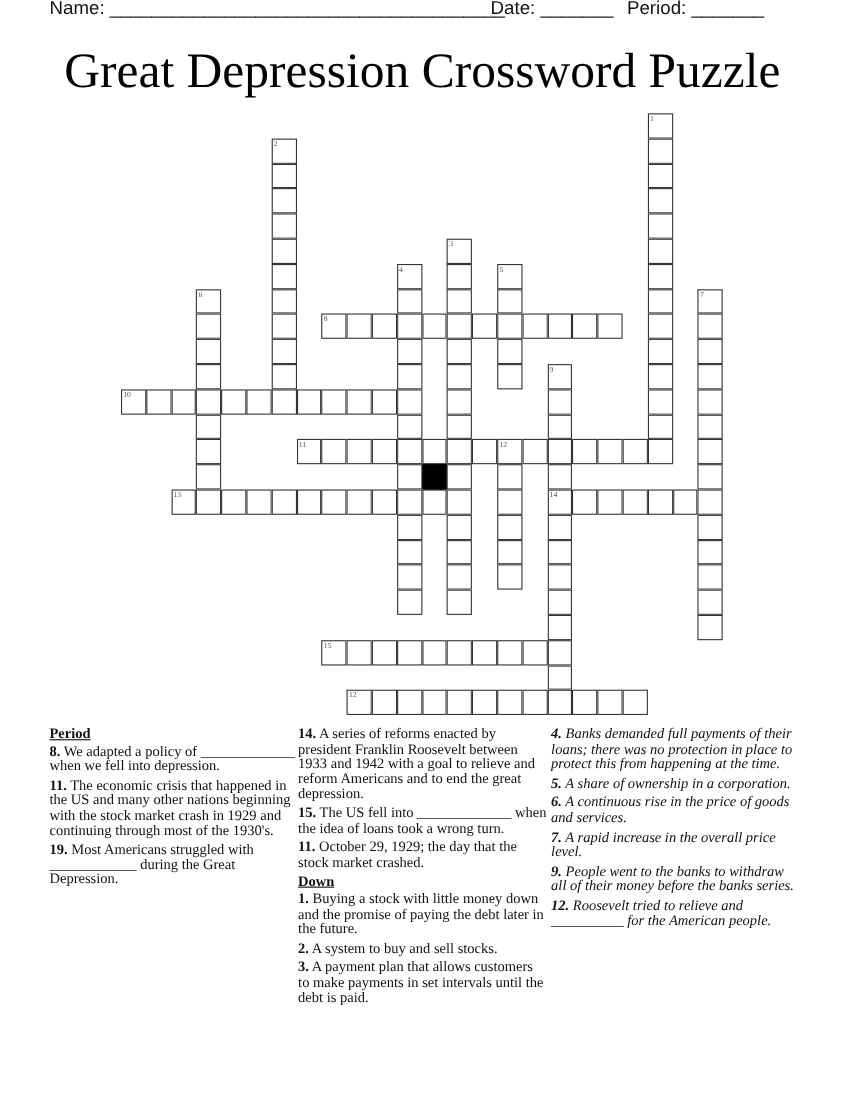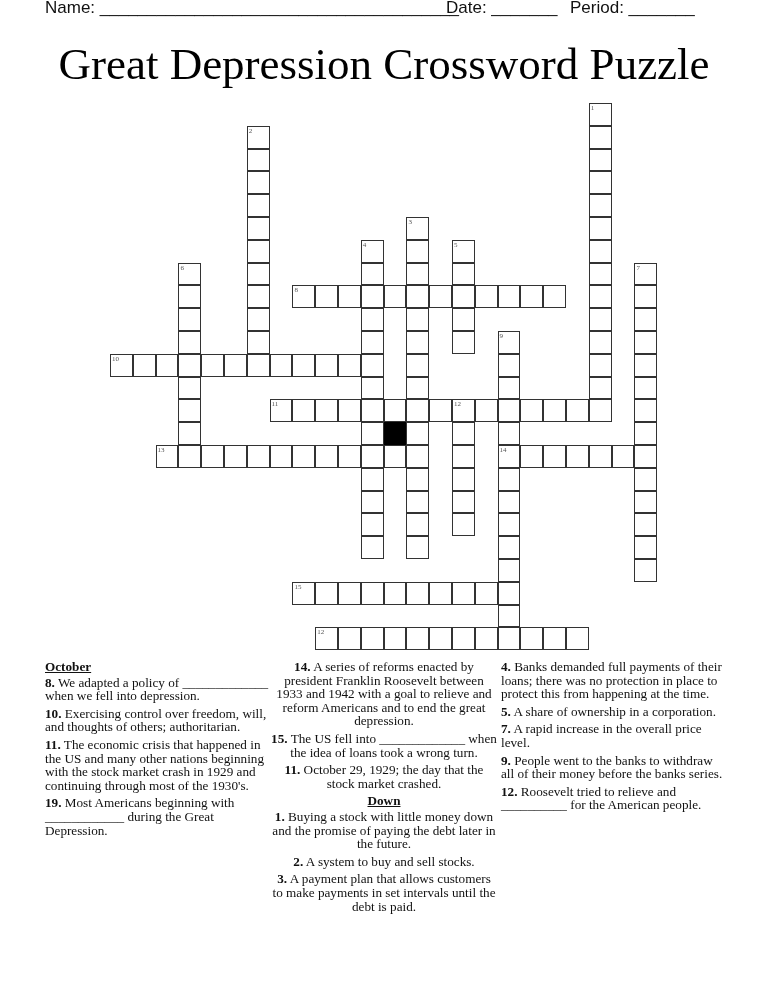--- a/index.html
+++ b/index.html
@@ -8,22 +8,22 @@
   .title { position:absolute; top:38px; left:0; width:768px; text-align:center; font-family:"Liberation Serif", serif; font-size:45px; color:#000; }
   #grid { position:absolute; left:0; top:0; width:768px; height:660px; }
   .cell { position:absolute; width:22.8px; height:22.8px; box-sizing:border-box; border:1.2px solid #333; background:#fff; }
   .cell.black { background:#000; border-color:#000; }
   .num { position:absolute; left:1px; top:0px; font-family:"Liberation Serif", serif; font-size:7px; color:#555; line-height:8px; }
   .clues { position:absolute; top:660px; font-family:"Liberation Serif", serif; font-size:13.2px; line-height:13.6px; color:#111; }
   .clues .sec { font-weight:bold; text-decoration:underline; margin-bottom:2px; }
   .clues .clue { margin-bottom:4px; }
   .clues .clue b { font-weight:bold; }
   #col1 { left:45px; width:225px; }
-  #col2 { left:271px; width:226px;text-align:center; }
-  #col3 { left:501px; width:226px; }
+  #col2 { left:271px; width:226px; }
+  #col3 { left:501px; width:226px;font-style:italic; }
 </style>
 </head>
 <body>
 
 <div class="hdr" style="left:45px;">Name: ______________________________________</div>
 <div class="hdr" style="left:446px;">Date: _______</div>
 <div class="hdr" style="left:570px;">Period: _______</div>
 
 <div class="title">Great Depression Crossword Puzzle</div>
 
@@ -221,36 +221,36 @@
     <div class="cell" style="left: 429.2px; top: 627.4px;"></div>
     <div class="cell" style="left: 452px; top: 627.4px;"></div>
     <div class="cell" style="left: 474.8px; top: 627.4px;"></div>
     <div class="cell" style="left: 520.4px; top: 627.4px;"></div>
     <div class="cell" style="left: 543.2px; top: 627.4px;"></div>
     <div class="cell" style="left: 566px; top: 627.4px;"></div>
     <div class="cell black" style="left: 383.6px; top: 422.2px;"></div>
   </div>
 
 <div class="clues" id="col1">
-  <div class="sec">October</div>
+  <div class="sec">Period</div>
   <div class="clue"><b>8.</b><span> We adapted a policy of _____________ when we fell into depression.</span></div>
-  <div class="clue"><b>10.</b><span> Exercising control over freedom, will, and thoughts of others; authoritarian.</span></div>
   <div class="clue"><b>11.</b><span> The economic crisis that happened in the US and many other nations beginning with the stock market crash in 1929 and continuing through most of the 1930's.</span></div>
-  <div class="clue"><b>19.</b><span> Most Americans beginning with ____________ during the Great Depression.</span></div>
+  <div class="clue"><b>19.</b><span> Most Americans struggled with ____________ during the Great Depression.</span></div>
 </div>
 
 <div class="clues" id="col2">
   <div class="clue"><b>14.</b><span> A series of reforms enacted by president Franklin Roosevelt between 1933 and 1942 with a goal to relieve and reform Americans and to end the great depression.</span></div>
   <div class="clue"><b>15.</b><span> The US fell into _____________ when the idea of loans took a wrong turn.</span></div>
   <div class="clue"><b>11.</b><span> October 29, 1929; the day that the stock market crashed.</span></div>
   <div class="sec">Down</div>
   <div class="clue"><b>1.</b><span> Buying a stock with little money down and the promise of paying the debt later in the future.</span></div>
   <div class="clue"><b>2.</b><span> A system to buy and sell stocks.</span></div>
   <div class="clue"><b>3.</b><span> A payment plan that allows customers to make payments in set intervals until the debt is paid.</span></div>
 </div>
 
 <div class="clues" id="col3">
   <div class="clue"><b>4.</b><span> Banks demanded full payments of their loans; there was no protection in place to protect this from happening at the time.</span></div>
   <div class="clue"><b>5.</b><span> A share of ownership in a corporation.</span></div>
+  <div class="clue"><b>6.</b><span> A continuous rise in the price of goods and services.</span></div>
   <div class="clue"><b>7.</b><span> A rapid increase in the overall price level.</span></div>
   <div class="clue"><b>9.</b><span> People went to the banks to withdraw all of their money before the banks series.</span></div>
   <div class="clue"><b>12.</b><span> Roosevelt tried to relieve and __________ for the American people.</span></div>
 </div>
 
 </body></html>

